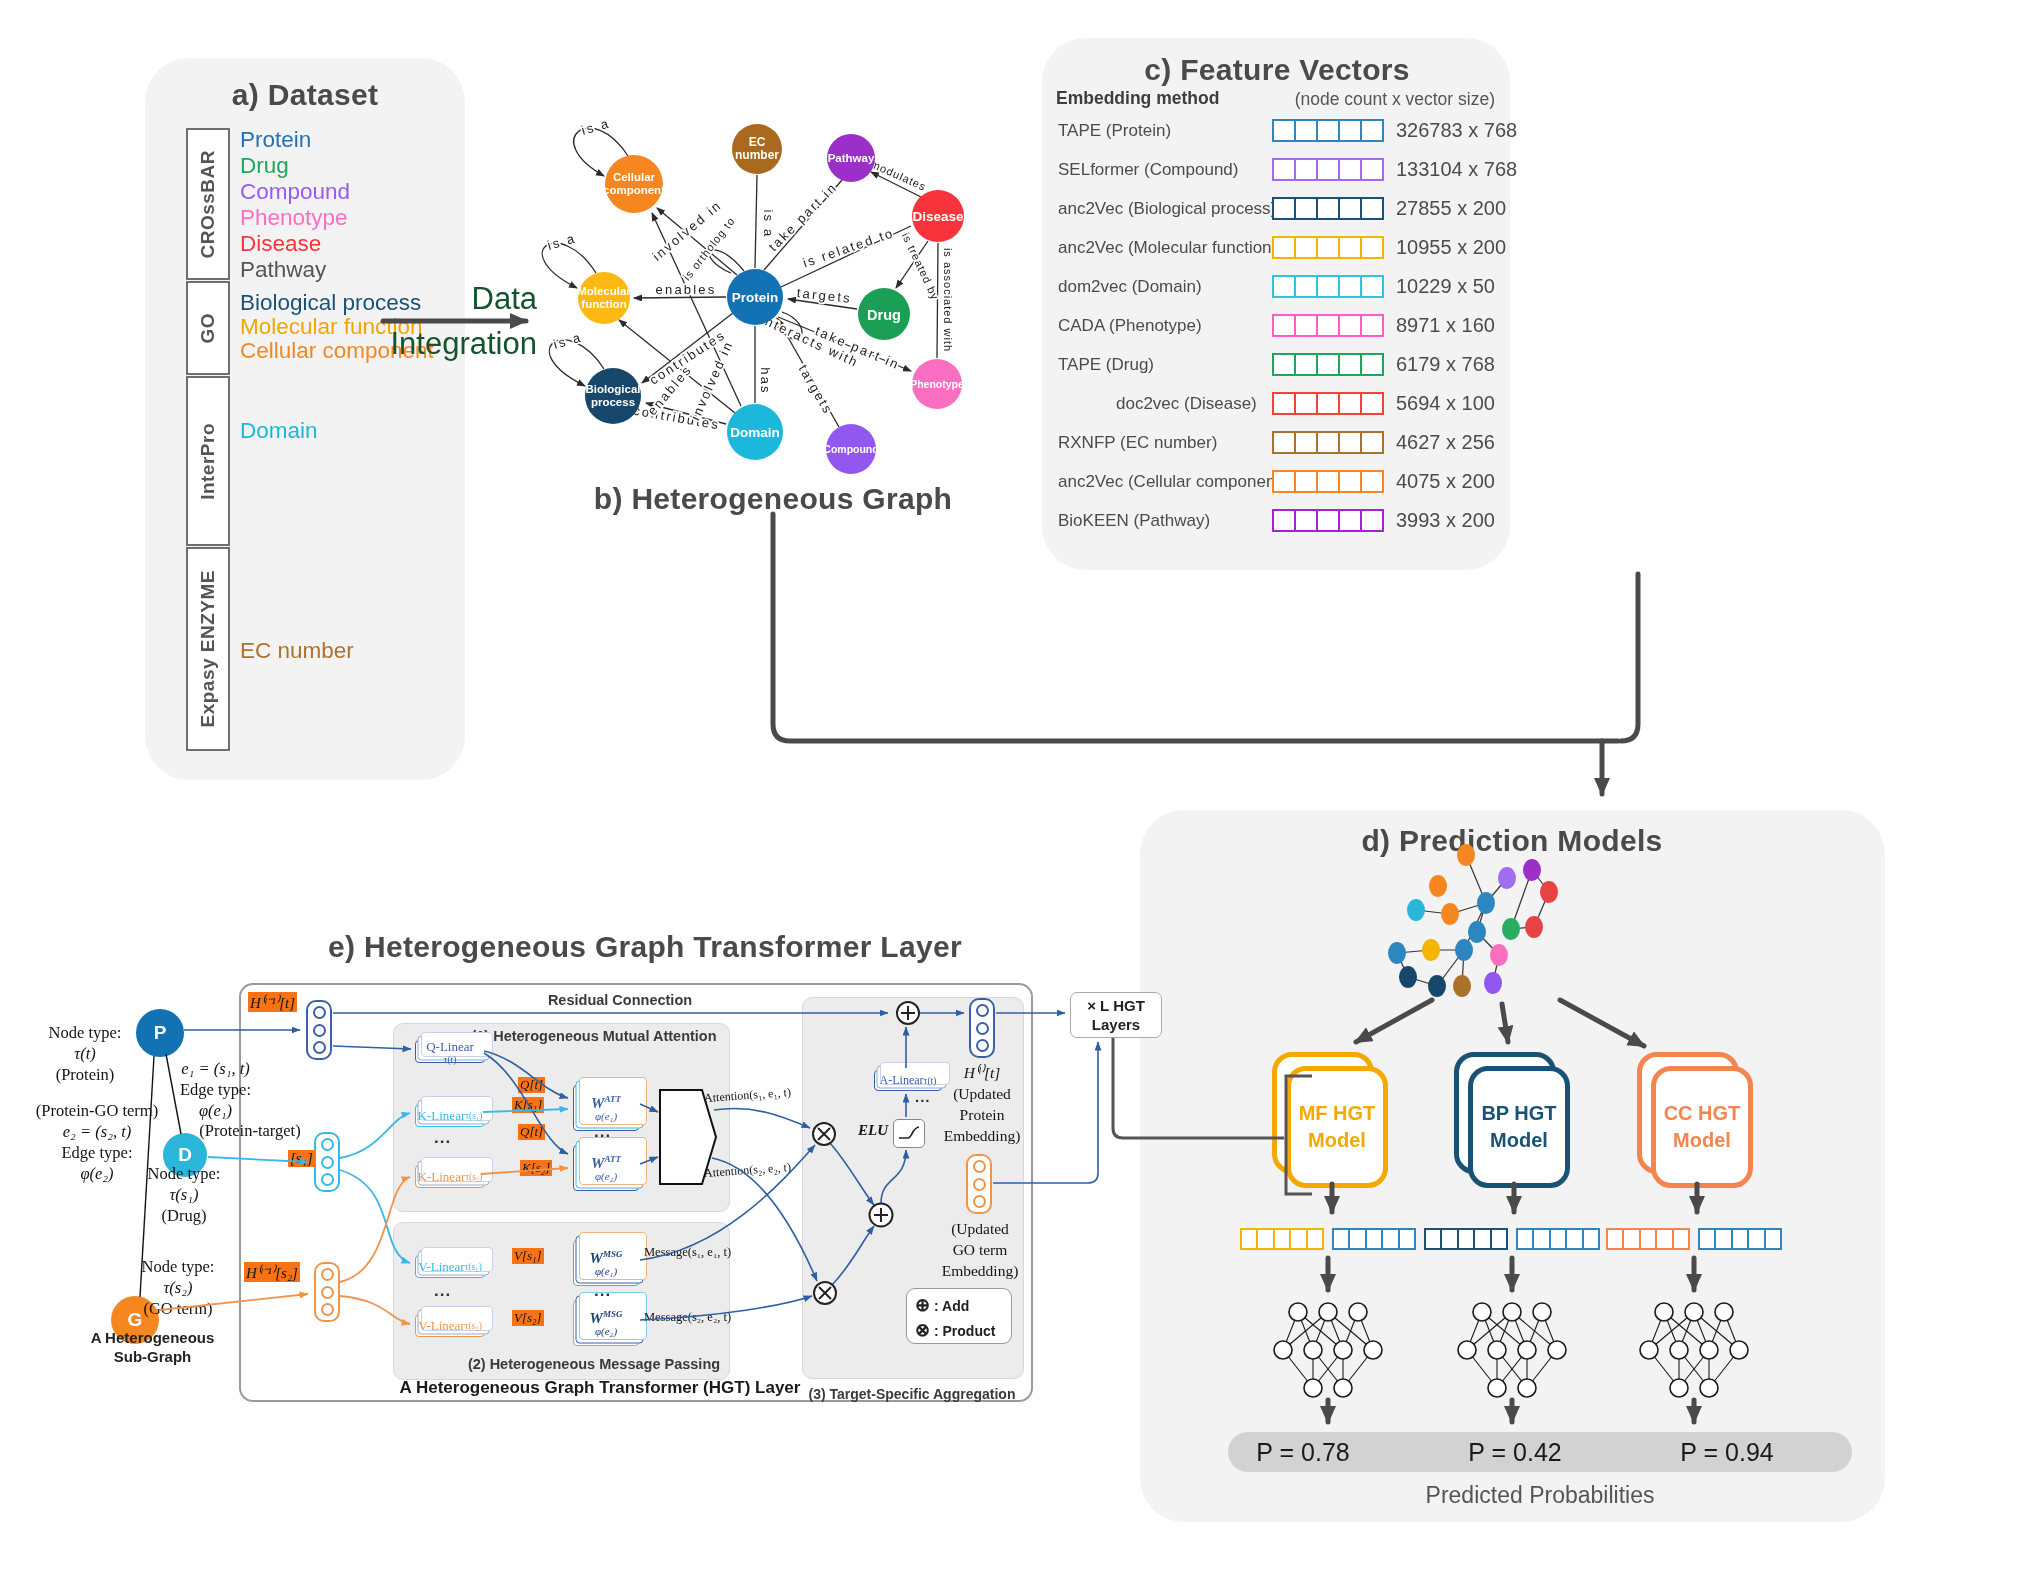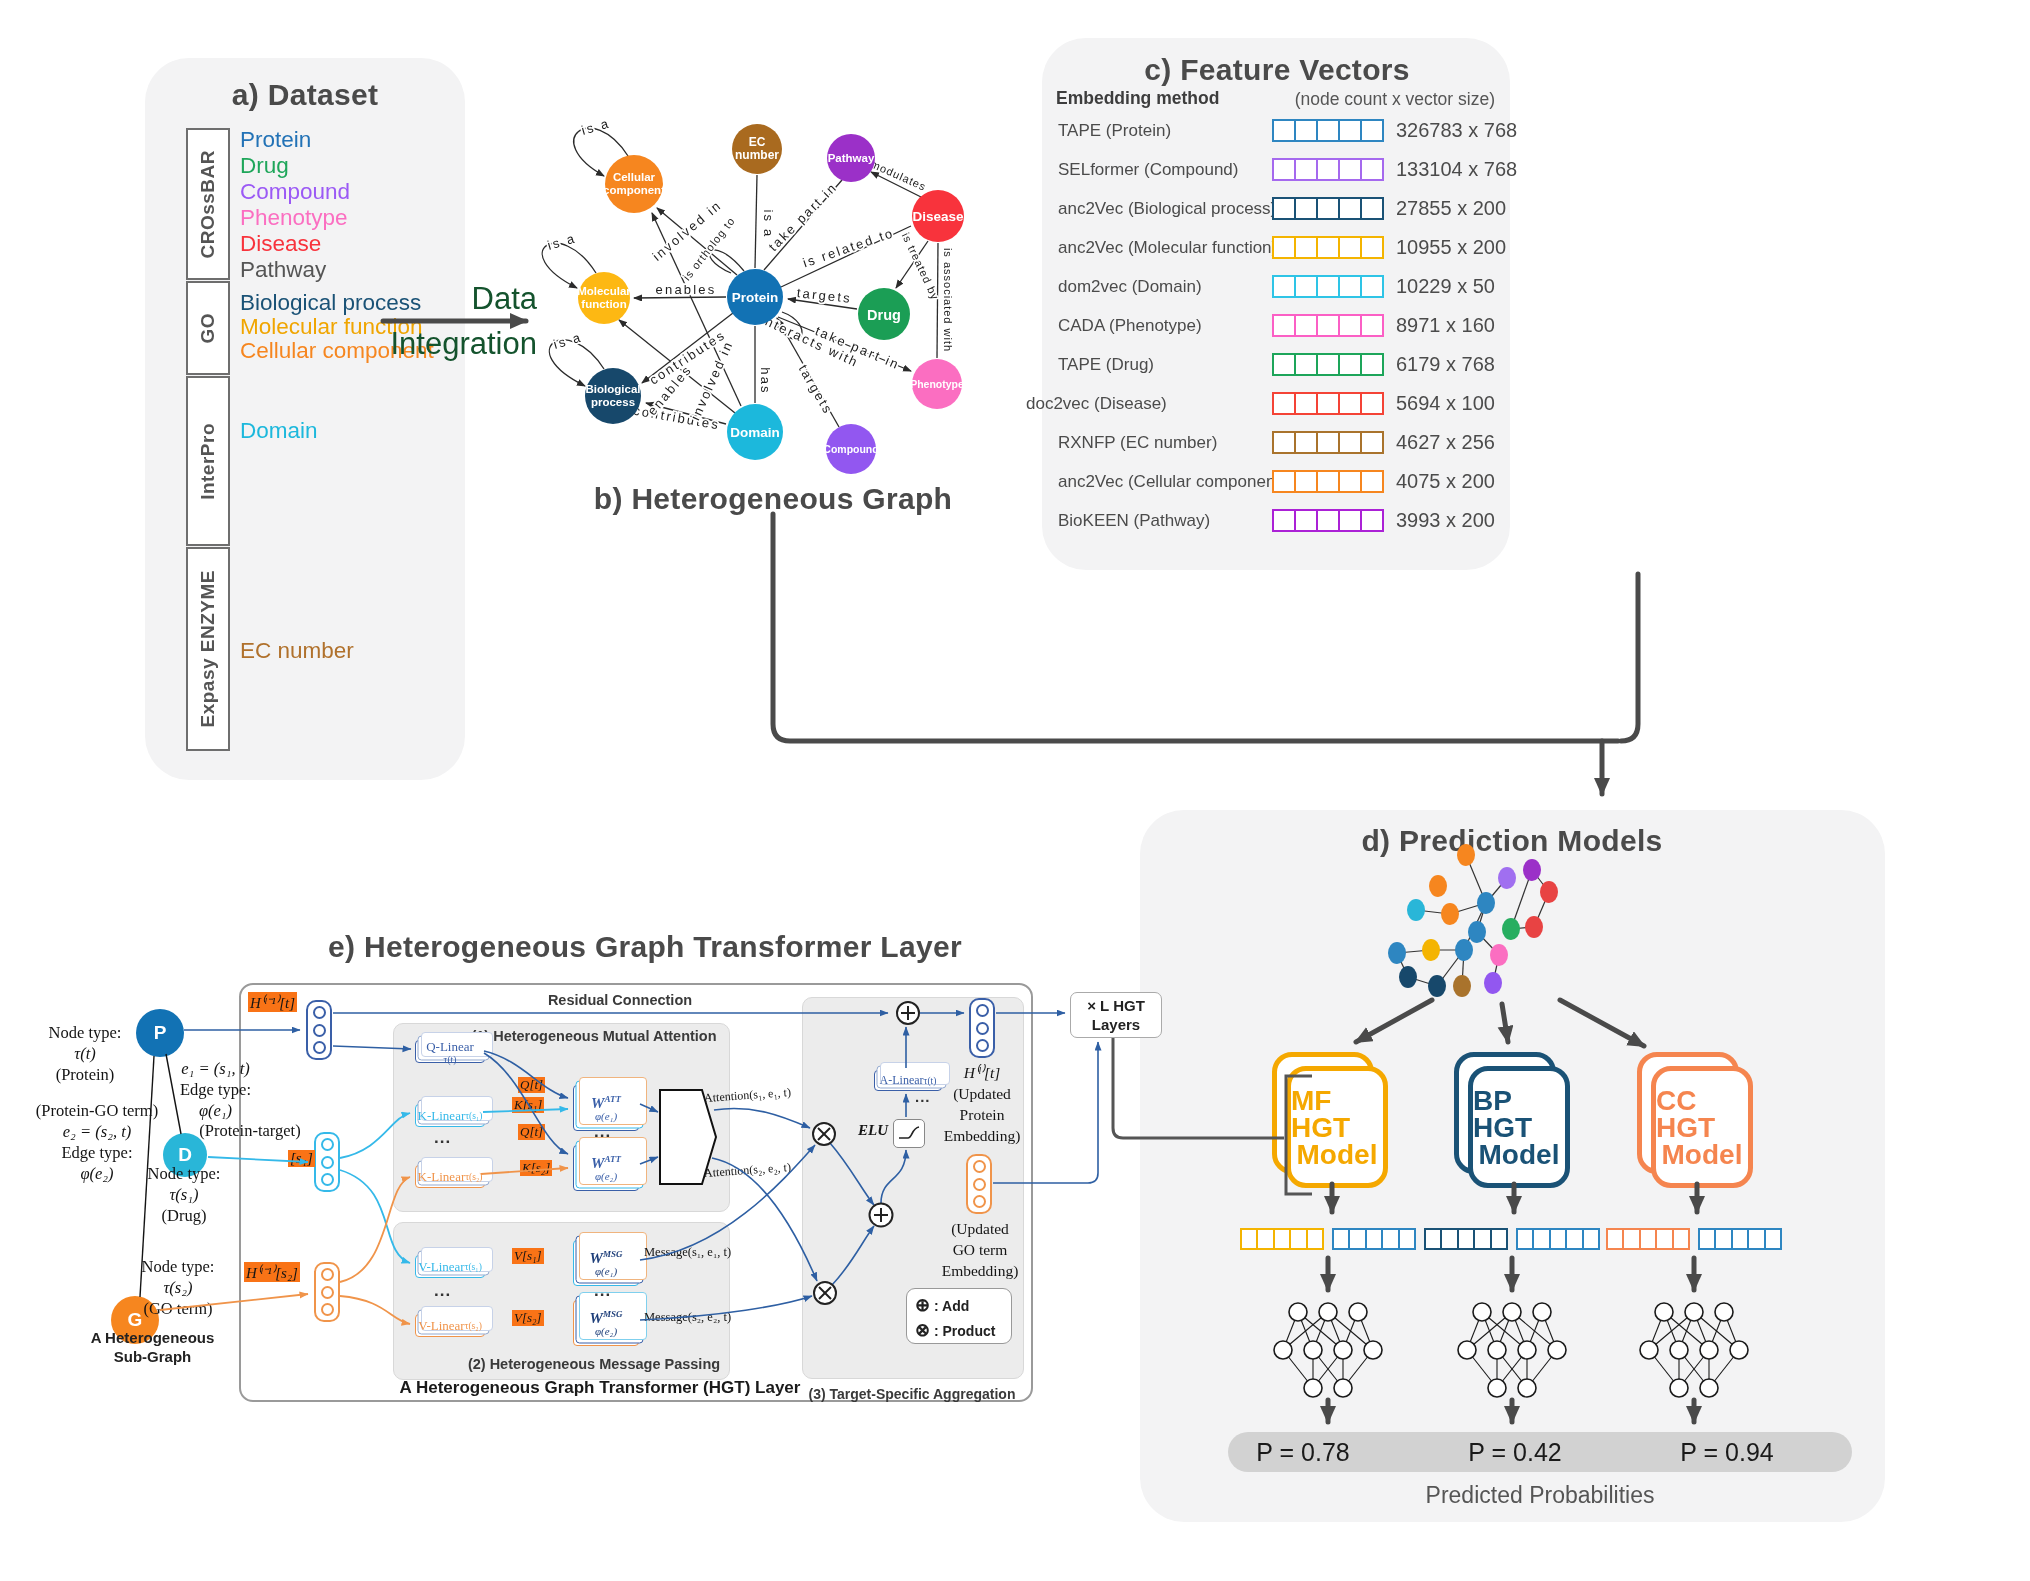--- a/index.html
+++ b/index.html
@@ -25,21 +25,21 @@
   .wcard{flex-direction:column;font-size:15px;line-height:13px;}
   .wcard .w2{font-size:11px;}
   .srf{position:absolute;font-family:"Liberation Serif",serif;font-size:16.5px;color:#141414;text-align:center;line-height:21px;}
   .mlab{position:absolute;font-family:"Liberation Serif",serif;font-size:13px;color:#141414;background:#f97316;padding:0 2px;white-space:nowrap;}
   .boxlab{position:absolute;font-weight:bold;color:#3a3a3a;font-size:14.5px;text-align:center;}
   .vec3{position:absolute;border:2px solid currentColor;border-radius:10px;background:#fff;display:flex;flex-direction:column;align-items:center;justify-content:space-evenly;box-sizing:border-box;}
   .vec3 i{width:13px;height:13px;border:2px solid currentColor;border-radius:50%;box-sizing:border-box;}
   .node-circle{position:absolute;border-radius:50%;color:#fff;font-weight:bold;display:flex;align-items:center;justify-content:center;font-size:19px;}
   .dots{position:absolute;font-weight:bold;color:#333;font-size:17px;letter-spacing:1px;}
   .model-back{position:absolute;border:5px solid currentColor;border-radius:20px;background:#fff;}
-  .model-front{position:absolute;border:5px solid currentColor;border-radius:20px;background:#fff;display:flex;flex-direction:column;align-items:center;justify-content:center;font-size:28px;font-weight:bold;line-height:27px;}
+  .model-front{position:absolute;border:5px solid currentColor;border-radius:20px;background:#fff;display:flex;flex-direction:column;align-items:center;justify-content:center;font-size:20px;font-weight:bold;line-height:27px;}
   .pbar-text{position:absolute;font-size:25px;color:#1a1a1a;text-align:center;width:120px;}
   .op{font-size:18px;}
 </style>
 </head>
 <body>
 
 <div id="canvas">
 
   <div class="panel" style="left:145px;top:58px;width:320px;height:722px;"></div>
   <div class="panel" style="left:1042px;top:38px;width:468px;height:532px;"></div>
@@ -149,21 +149,21 @@
   <div class="crow-label" style="left:1058px;top:355px;">TAPE (Drug)</div>
   <div class="strip" style="left:1272px;top:353px;width:112px;height:23px;color:#1da55a;">
       <i></i>
       <i></i>
       <i></i>
       <i></i>
       <i></i>
     </div>
   <div class="crow-count" style="left:1396px;top:353px;">6179 x 768</div>
 
-  <div class="crow-label" style="left:1026px;top:394px;">doc2vec (Disease)</div>
+  <div class="crow-label" style="left:1116px;top:394px;">doc2vec (Disease)</div>
   <div class="strip" style="left:1272px;top:392px;width:112px;height:23px;color:#f44336;">
       <i></i>
       <i></i>
       <i></i>
       <i></i>
       <i></i>
     </div>
   <div class="crow-count" style="left:1396px;top:392px;">5694 x 100</div>
 
   <div class="crow-label" style="left:1058px;top:433px;">RXNFP (EC number)</div>

